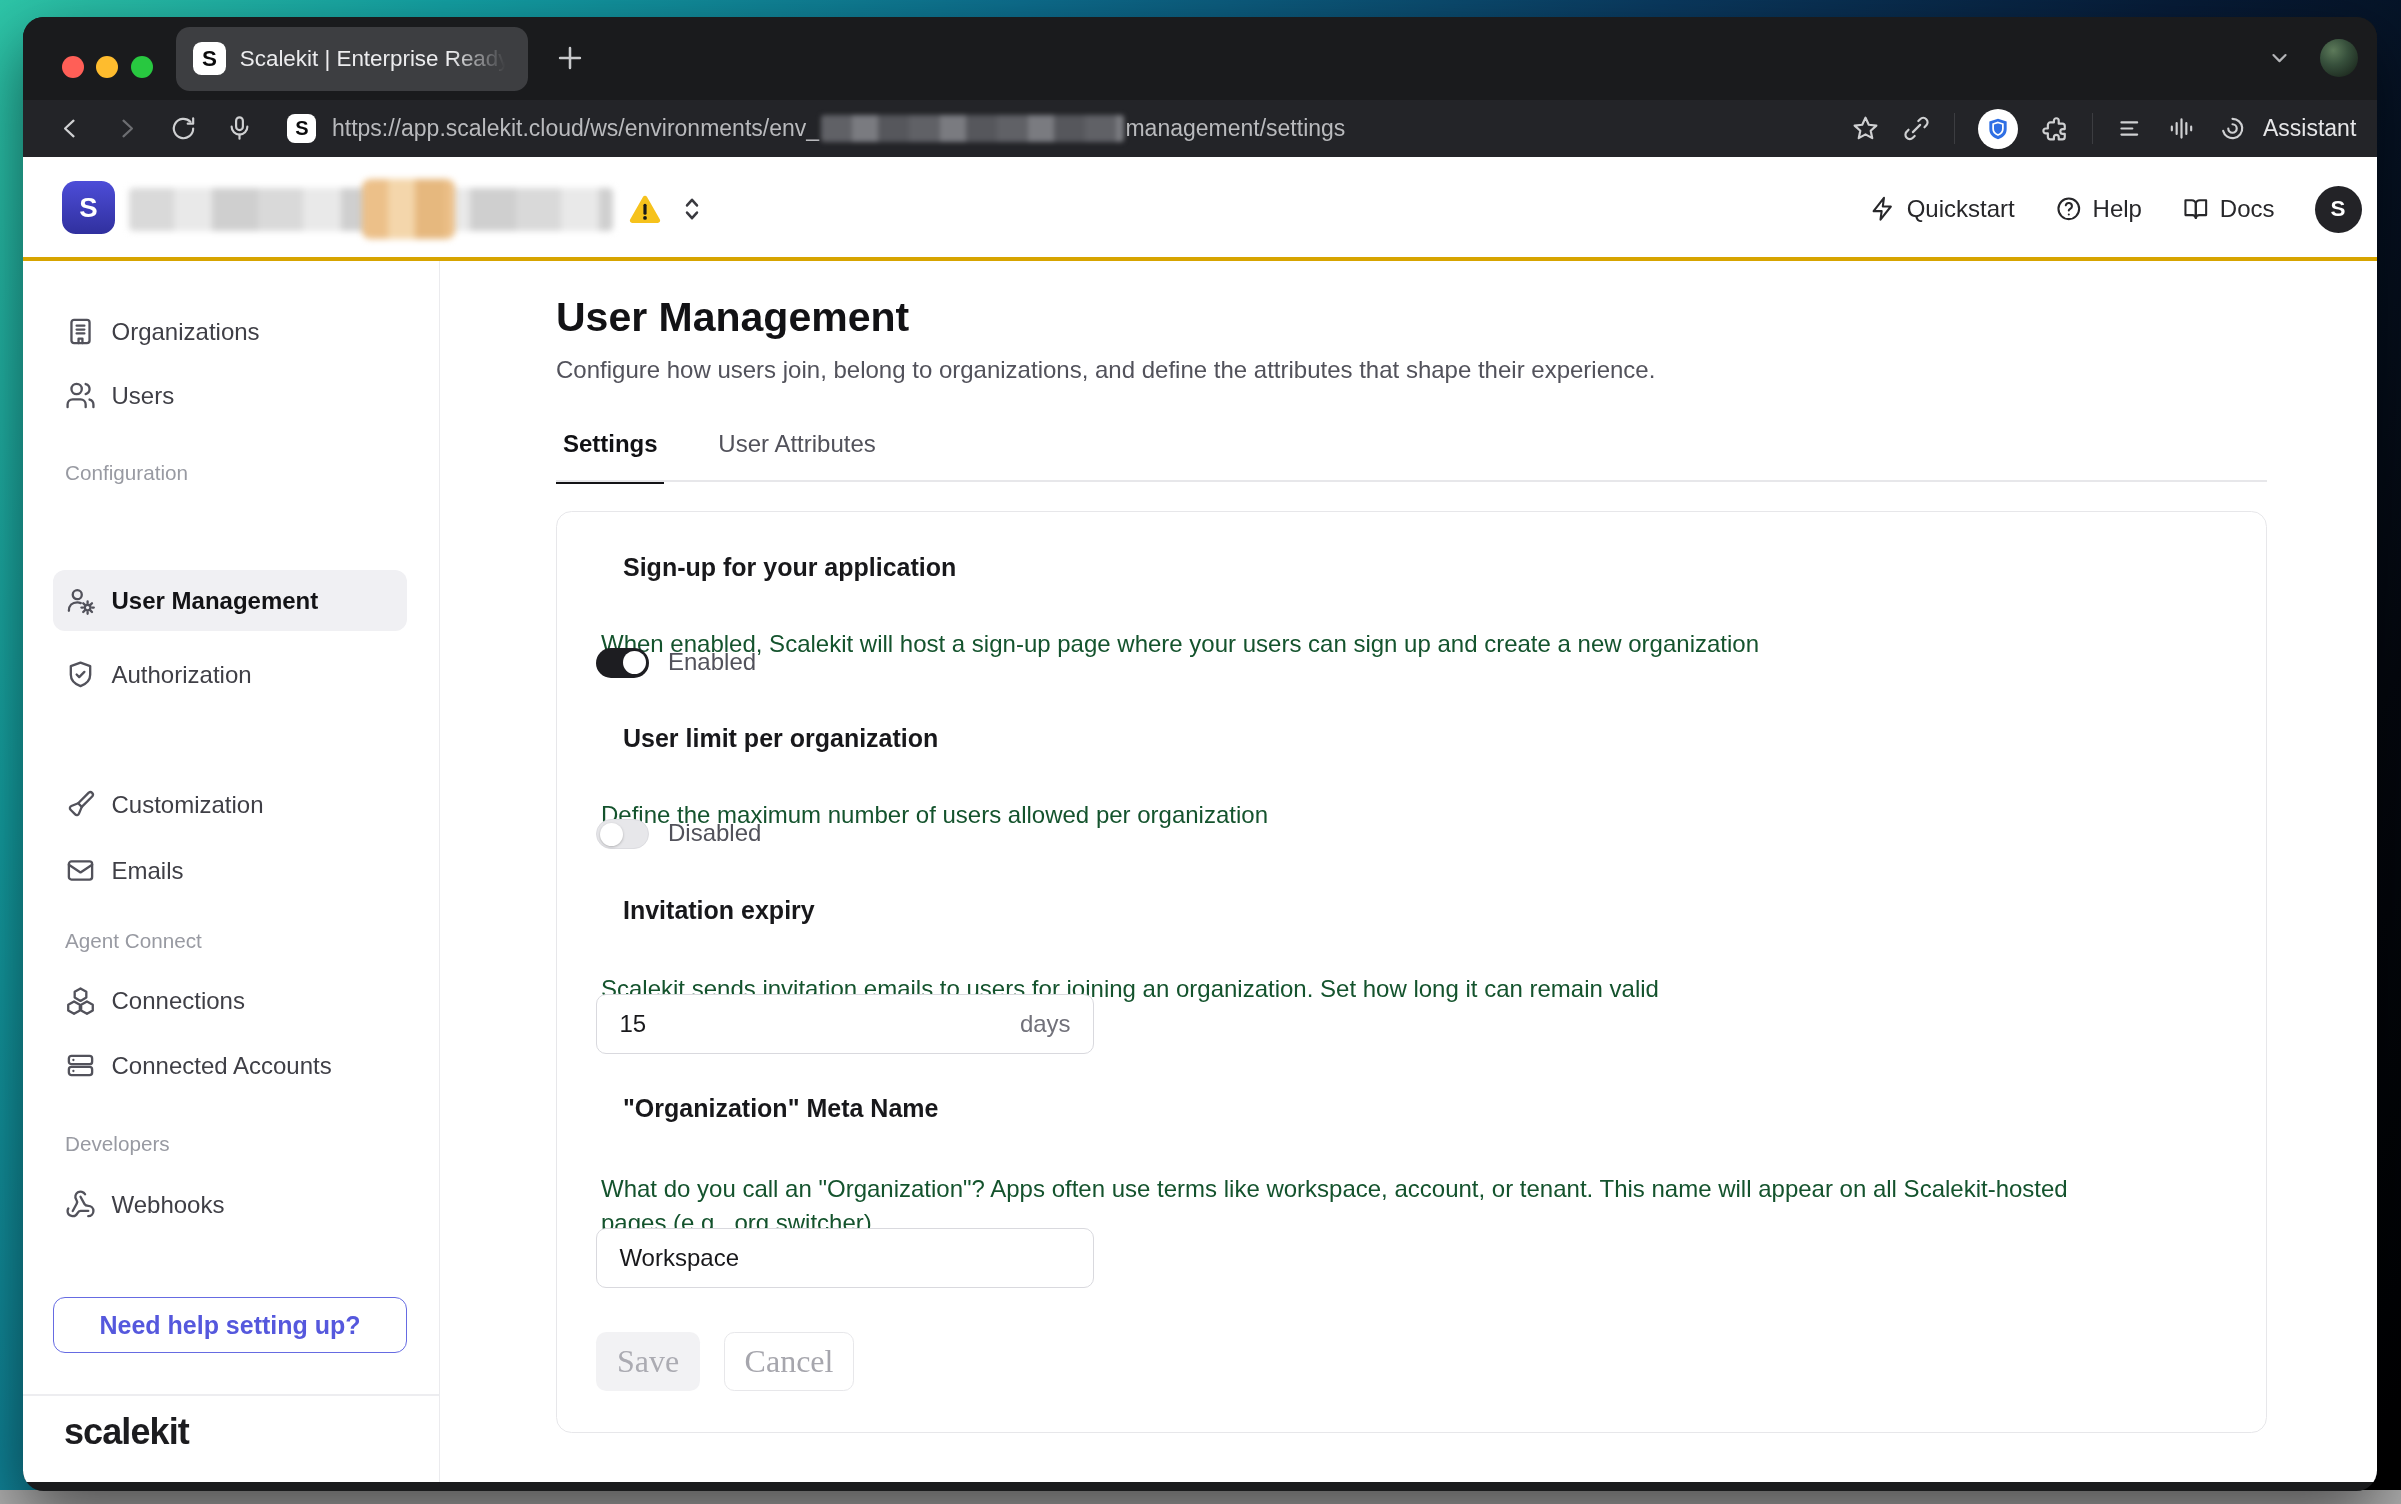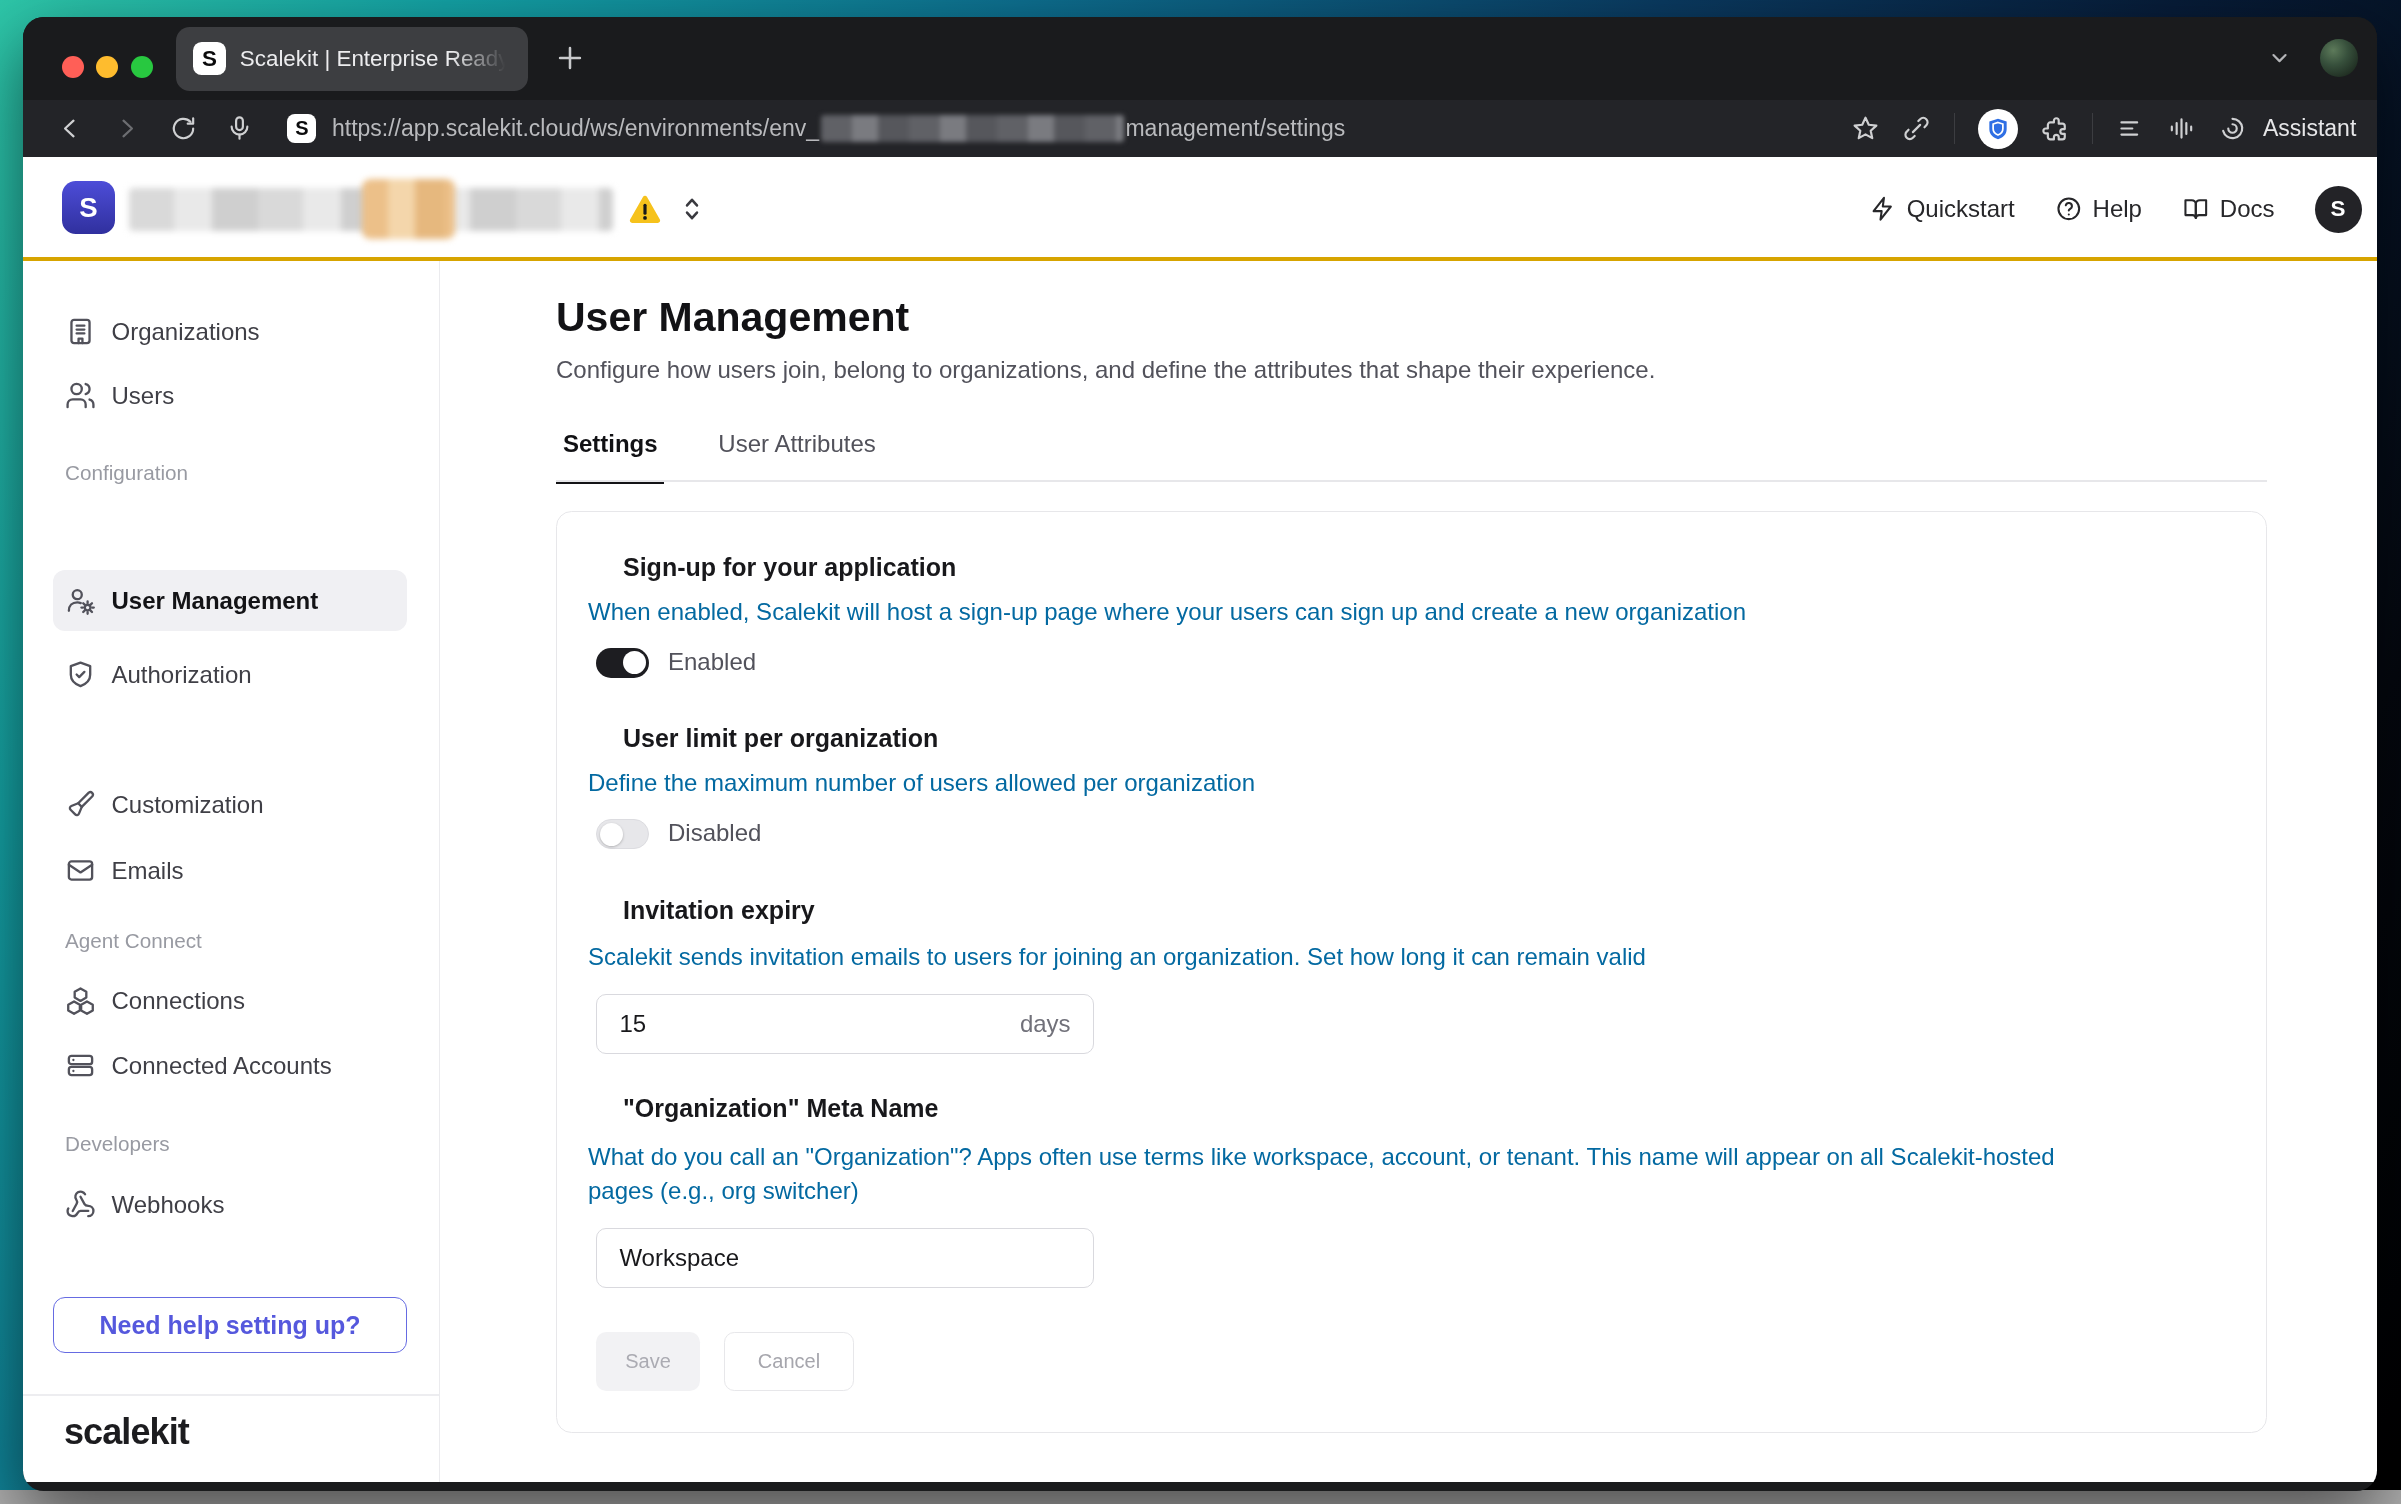--- a/index.html
+++ b/index.html
@@ -88,35 +88,35 @@
   .page-title { position:absolute; left:116px; top:33px; font-size:41px; font-weight:600; color:#121215; }
   .page-sub { position:absolute; left:116px; top:95px; font-size:24px; color:#52525b; }
   .tabs { position:absolute; left:116px; top:169px; display:flex; gap:47px; }
   .tabx { font-size:24px; color:#52525b; padding:0 6.9px 22.4px 6.9px; cursor:pointer; }
   .tabx.active { color:#111114; font-weight:bold; border-bottom:4.3px solid #131316; }
   .tabs-line { position:absolute; left:116px; top:219px; width:1711px; height:1.7px; background:#e7e7ea; }
 
   .card { position:absolute; left:116px; top:250px; width:1711px; height:922px; background:#fff;
     border:1.7px solid #e7e7ea; border-radius:15.5px; }
   .sec-title { position:absolute; left:39px; font-size:25px; font-weight:bold; color:#18181b;margin-left:27px; }
-  .sec-desc { position:absolute; left:31px; font-size:24px; color:#0369a1; line-height:34px; }
+  .sec-desc { position:absolute; left:44px; font-size:24px; color:#14532d; line-height:34px;margin-top:32px; }
   .toggle-row { position:absolute; left:39px; display:flex; gap:19px; }
   .tgl { width:53px; height:30px; border-radius:15.5px; position:relative; cursor:pointer; }
   .tgl.on { background:#1d1d21; }
   .tgl.on .knob { position:absolute; right:3.4px; top:3.4px; width:23px; height:23px; border-radius:50%; background:#fff; }
   .tgl.off { background:#e7e7ea; border:0.9px solid #dcdce0; }
   .tgl.off .knob { position:absolute; left:2.6px; top:2.6px; width:23px; height:23px; border-radius:50%; background:#fff;
     box-shadow:0 0.9px 2.6px rgba(0,0,0,.25); }
   .tgl-lbl { font-size:24px; color:#52525b; }
   .field { position:absolute; left:39px; width:498px; height:60px; border:1.7px solid #d9d9de; border-radius:10px;
     background:#fff; display:flex; align-items:center; padding:0 22.4px; }
   .field input { border:none; outline:none; flex:1; font-size:24px; color:#18181b; font-family:inherit; min-width:0; background:transparent; }
   .unit { font-size:24px; color:#71717a; }
   .btn-row { position:absolute; left:39px; top:820px; display:flex; gap:24px; }
-  .btn { height:59px; border-radius:10.3px; font-size:20px; font-family:Liberation Sans, sans-serif; cursor:pointer; }
+  .btn { height:59px; border-radius:10.3px; font-size:32px; font-family:Liberation Serif, serif; cursor:pointer; }
   .btn.save { width:104px; background:#f2f2f4; border:none; color:#ababb2; }
   .btn.cancel { width:130px; background:#fff; border:1.7px solid #e7e7ea; color:#a6a6ad; }
 
   svg { display:block; }
   .stk { fill:none; stroke:currentColor; stroke-width:1.8; stroke-linecap:round; stroke-linejoin:round; }
 </style>
 </head>
 <body>
 
 <div class="screen">

